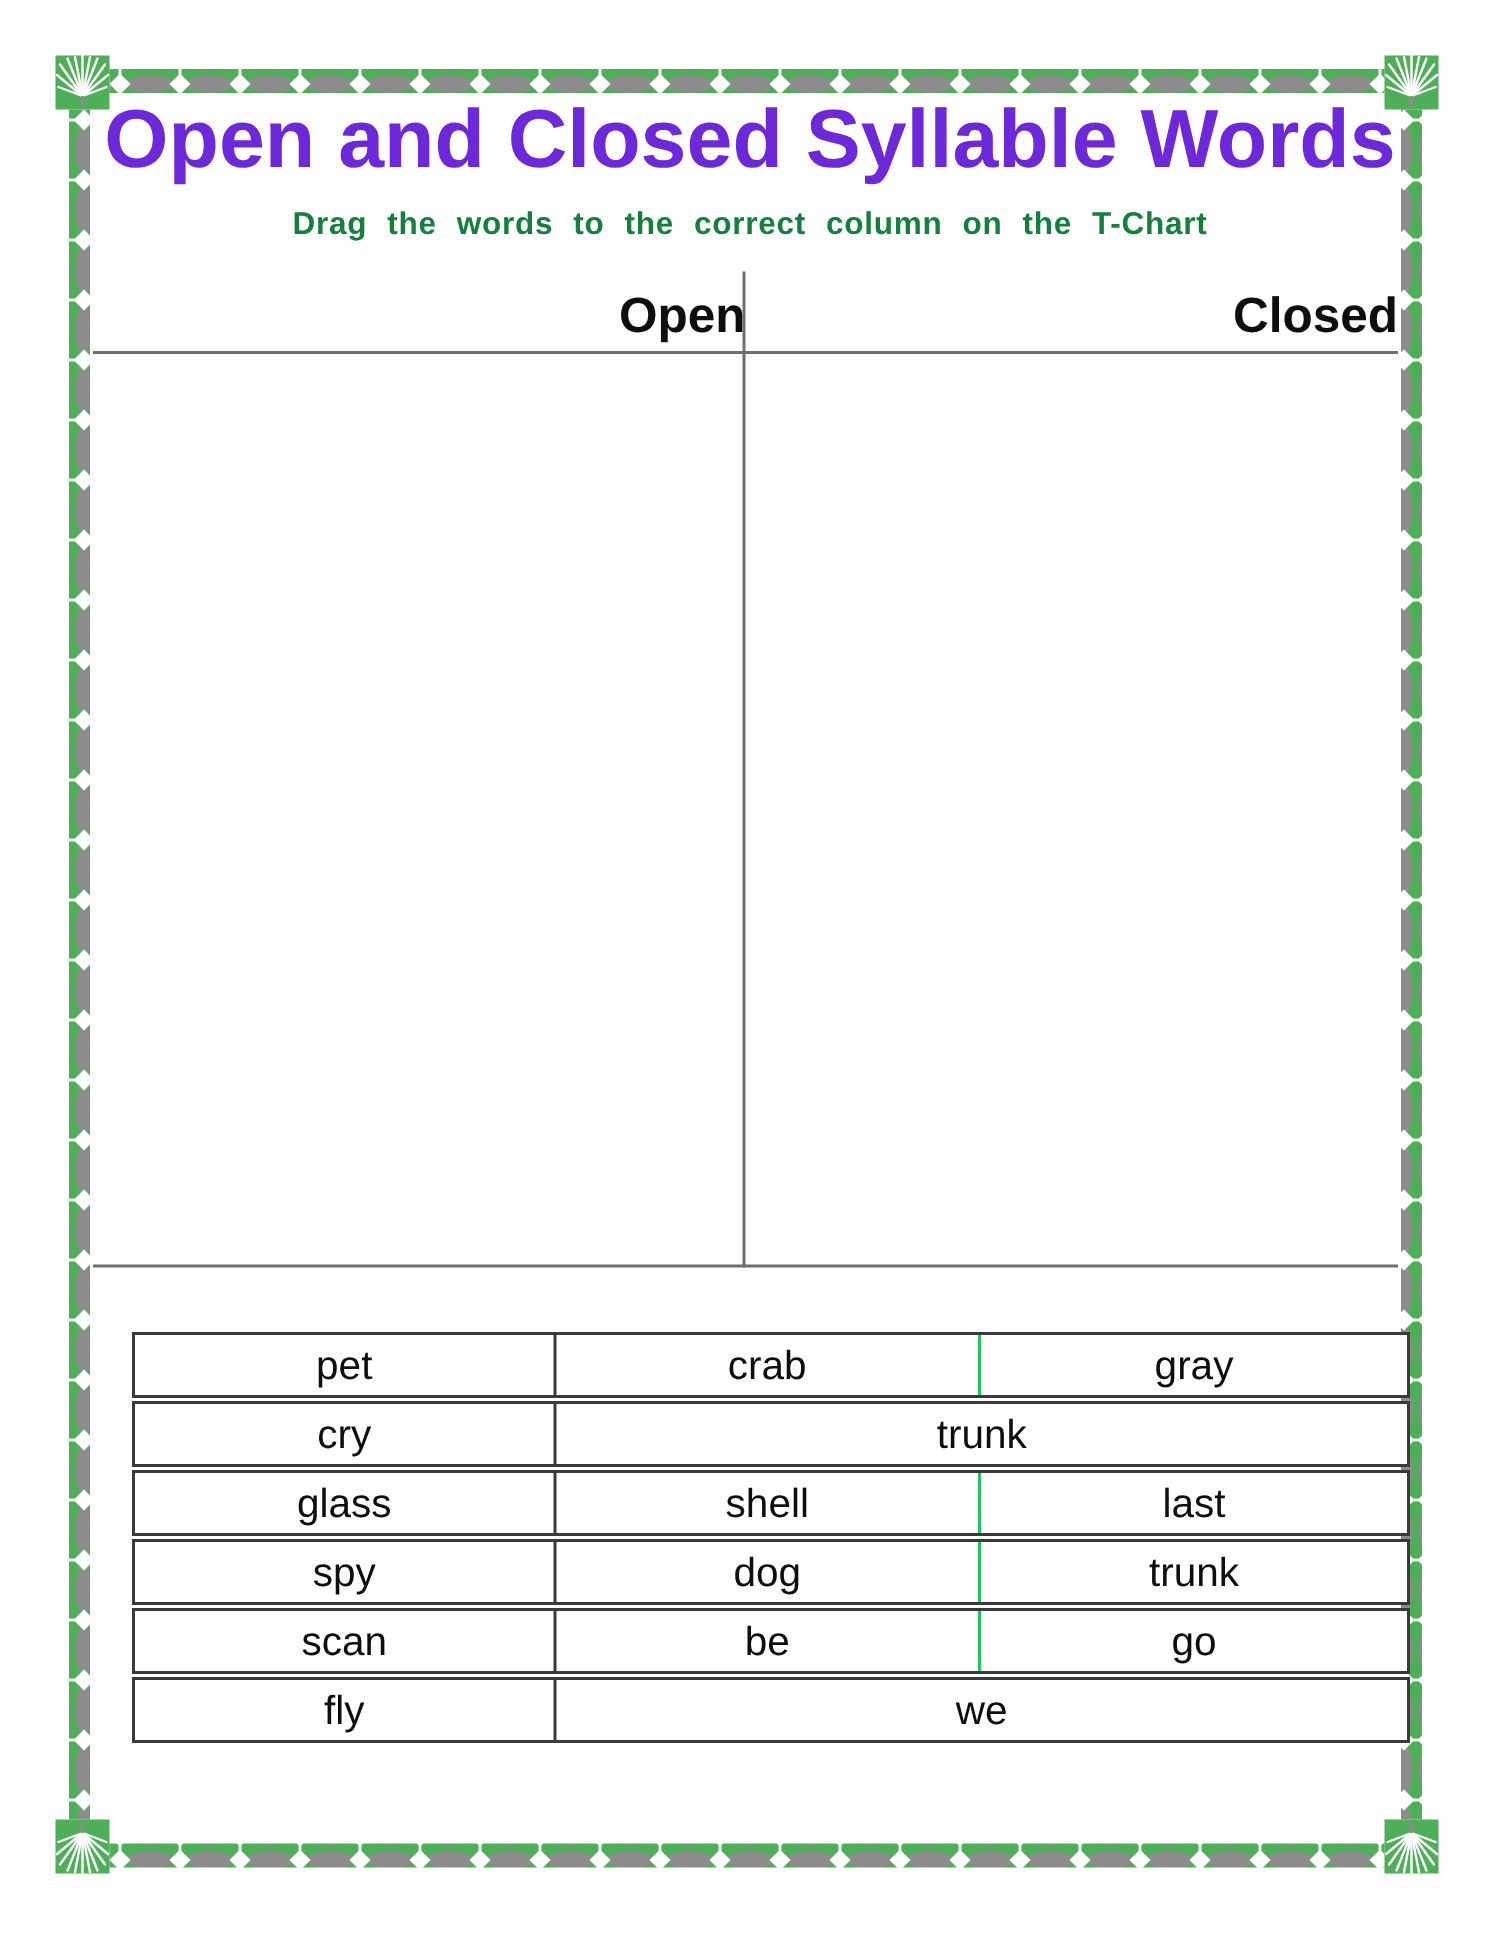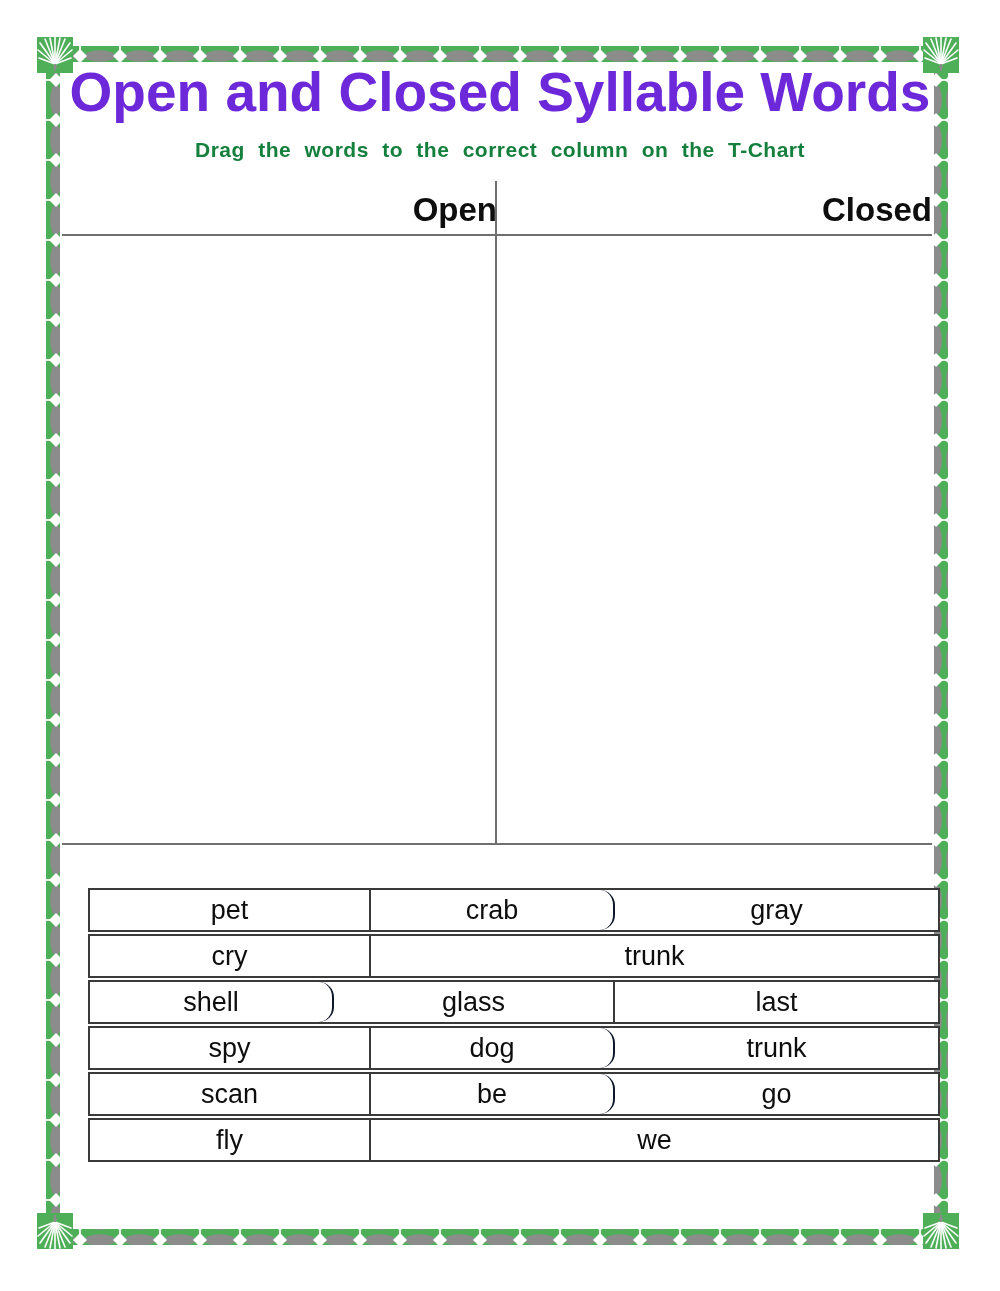--- a/index.html
+++ b/index.html
@@ -34,21 +34,21 @@
   .dropzone.closed{left:497px;width:435px;}
 
   
   .word-bank{position:absolute;left:64px;top:888px;width:852px;display:flex;flex-direction:column;row-gap:2px;margin-left:24px;}
   .wb-row{display:flex;height:44px;border:2px solid #3a3a3a;box-sizing:border-box;background:#fff;}
   .wb-cell{
     display:flex;align-items:center;justify-content:center;
     font-size:27px;color:#0e0e0e;box-sizing:border-box;
   }
   .wb-cell.c1{width:281px;border-right:2px solid #3a3a3a;}
-  .wb-cell.c2{width:244px;border-right:2px solid #0f172a;border-radius:15px;}
+  .wb-cell.c2{width:283px;border-right:2px solid #22c55e;}
   .wb-cell.c3{flex:1;}
 </style>
 </head>
 <body>
 
 <div class="page">
 
   <svg class="frame-svg" viewBox="0 0 1000 1291" xmlns="http://www.w3.org/2000/svg">
     <defs>
       <pattern id="hchain" width="40" height="16" patternUnits="userSpaceOnUse">
@@ -124,22 +124,22 @@
       <div class="wb-row">
         <div class="wb-cell c1">pet</div>
         <div class="wb-cell c2">crab</div>
         <div class="wb-cell c3">gray</div>
       </div>
       <div class="wb-row">
         <div class="wb-cell c1">cry</div>
         <div class="wb-cell c3">trunk</div>
       </div>
       <div class="wb-row">
+        <div class="wb-cell c1">glass</div>
         <div class="wb-cell c2">shell</div>
-        <div class="wb-cell c1">glass</div>
         <div class="wb-cell c3">last</div>
       </div>
       <div class="wb-row">
         <div class="wb-cell c1">spy</div>
         <div class="wb-cell c2">dog</div>
         <div class="wb-cell c3">trunk</div>
       </div>
       <div class="wb-row">
         <div class="wb-cell c1">scan</div>
         <div class="wb-cell c2">be</div>

